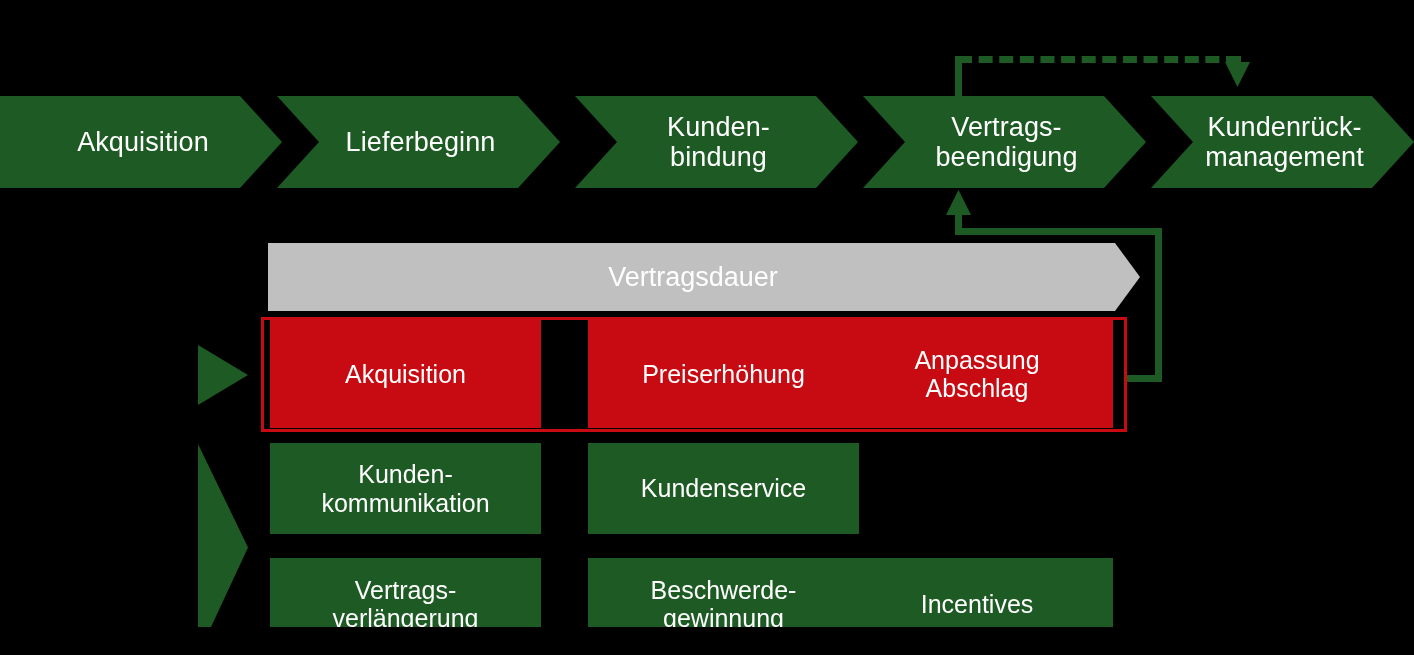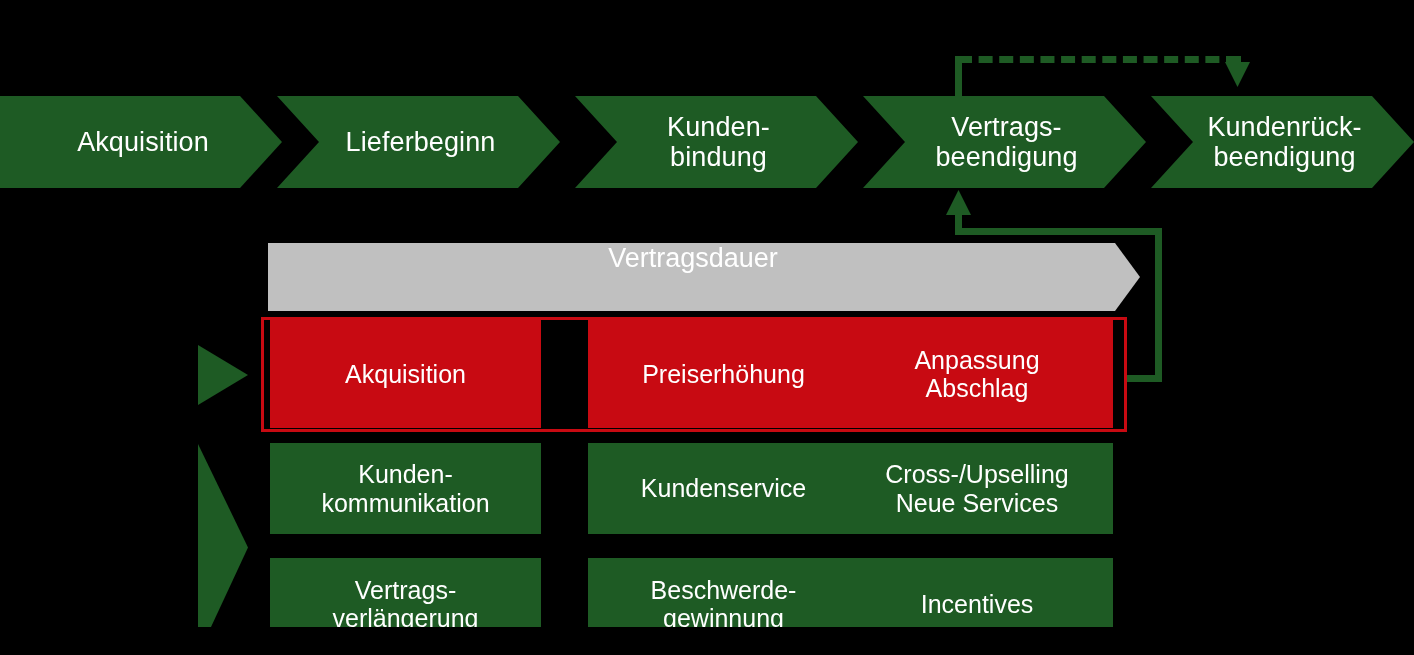--- a/index.html
+++ b/index.html
@@ -73,20 +73,21 @@
   
   .duration-bar {
     position: absolute;
     left: 268px;
     top: 243px;
     width: 872px;
     height: 68px;
     background: #c0c0c0;
     clip-path: polygon(0 0, 847px 0, 872px 50%, 847px 100%, 0 100%);
     display: flex;
+    align-items: center;
     justify-content: center;
   }
   .duration-label {
     color: #ffffff;
     font-size: 27px;
     text-align: center;
     margin-right: 22px;
   }
 
   
@@ -212,21 +213,21 @@
     <div class="chev mid2">
       <span class="chev-label">Kunden-
 bindung</span>
     </div>
     <div class="chev mid3">
       <span class="chev-label">Vertrags-
 beendigung</span>
     </div>
     <div class="chev last">
       <span class="chev-label">Kundenrück-
-beendigung</span>
+management</span>
     </div>
   </div>
 
   <div class="duration-bar">
     <span class="duration-label">Vertragsdauer</span>
   </div>
 
   <div class="tri small"></div>
   <div class="tri big"></div>
 
@@ -243,24 +244,20 @@
 Abschlag</span>
   </div>
 
   <div class="card green c1 r2">
     <span class="card-label">Kunden-
 kommunikation</span>
   </div>
   <div class="card green c2 r2">
     <span class="card-label">Kundenservice</span>
   </div>
-  <div class="card green c3 r2">
-    <span class="card-label">Cross-/Upselling
-Neue Services</span>
-  </div>
 
   <div class="card green c1 r3">
     <span class="card-label">Vertrags-
 verlängerung</span>
   </div>
   <div class="card green c2 r3">
     <span class="card-label">Beschwerde-
 gewinnung</span>
   </div>
   <div class="card green c3 r3">

